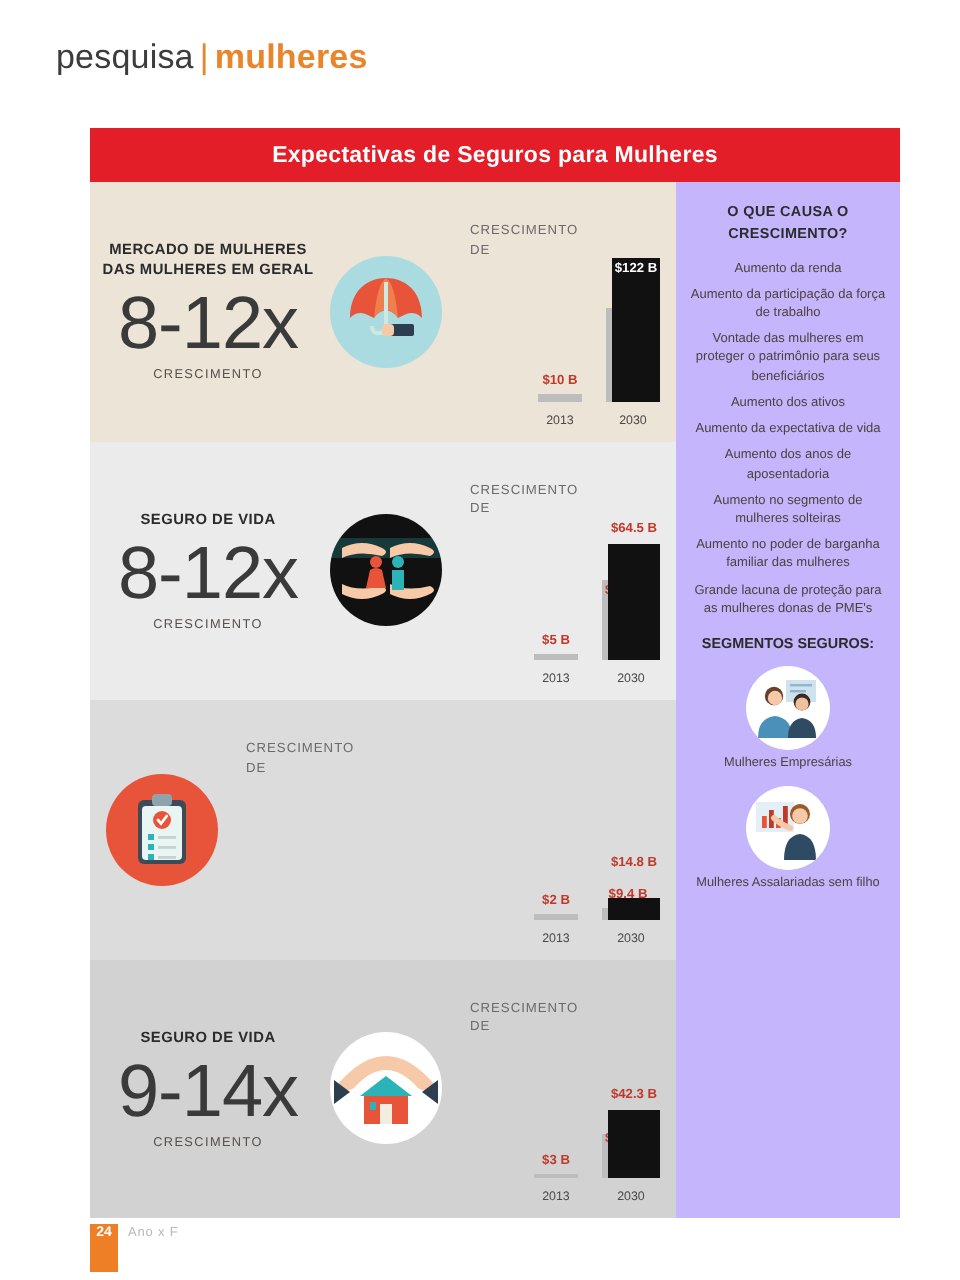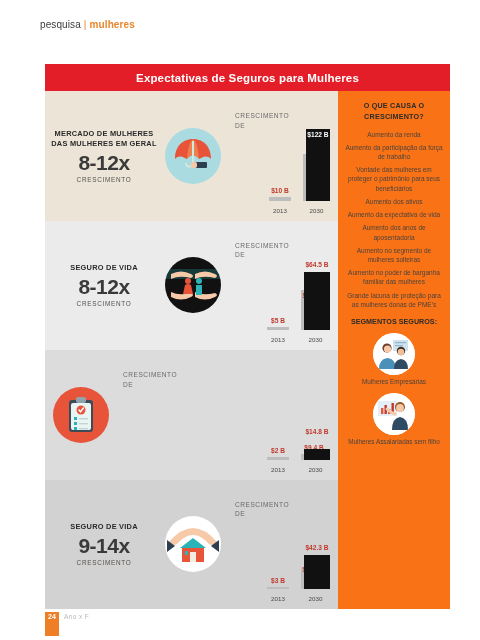--- a/index.html
+++ b/index.html
@@ -6,22 +6,22 @@
   html, body {
     width: 480px; height: 640px;
     background: #ffffff;
     font-family: "Liberation Sans", sans-serif;
     overflow: hidden;
   }
   .page { position: relative; width: 480px; height: 640px; background: #fff; }
 
   
   .brand {
-    position: absolute; left: 40px; top: 19px;
-    font-size: 10px; letter-spacing: .1px; white-space: nowrap;
+    position: absolute; left: 28px; top: 19px;
+    font-size: 17px; letter-spacing: .1px; white-space: nowrap;
   }
   .brand .b1 { color: #3c3c3c; font-weight: 400; }
   .brand .sep { color: #e8862c; font-weight: 300; padding: 0 3px; }
   .brand .b2 { color: #e8862c; font-weight: 700; }
 
   
   .card {
     position: absolute; left: 45px; top: 64px;
     width: 405px; height: 545px;
     background: #fff; overflow: hidden;
@@ -43,21 +43,21 @@
   .row.r1 { background: #ebebeb; }
   .row.r2 { background: #dcdcdc; }
   .row.r3 { background: #d2d2d2; }
 
   .stat { width: 112px; text-align: center; padding-left: 6px; }
   .stat-title {
     font-size: 7.4px; font-weight: 700; color: #2b2b2b;
     line-height: 1.35; letter-spacing: .25px;
   }
   .stat-mult {
-    font-size: 21px; color: #3a3a3a; font-weight: 700;
+    font-size: 37px; color: #3a3a3a; font-weight: 400;
     line-height: 1.05; margin-top: 3px; letter-spacing: -0.5px;
   }
   .stat-sub {
     font-size: 6.4px; color: #55504c; letter-spacing: .7px; margin-top: 2px;
   }
 
   .icon-wrap {
     width: 72px; display: flex; align-items: center; justify-content: center;
   }
   .circ {
@@ -85,21 +85,21 @@
   }
   .vlabel.red { color: #c0392b; }
   .vlabel.white { color: #ffffff; }
   .xlabels {
     position: absolute; right: 8px; bottom: 7px;
     display: flex; gap: 12px; font-size: 6.2px; color: #4a4a4a;
   }
 
   
   .side {
-    width: 113px; background: #f97316;
+    width: 113px; background: #c4b5fd;
     padding: 10px 7px 8px; text-align: center;
   }
   .side-h {
     font-size: 7.2px; font-weight: 700; color: #2b2b2b;
     line-height: 1.5; letter-spacing: .2px; margin-bottom: 7px;
   }
   .side-item {
     font-size: 6.5px; color: #4b423e; line-height: 1.42;
     margin-bottom: 4px;
   }

